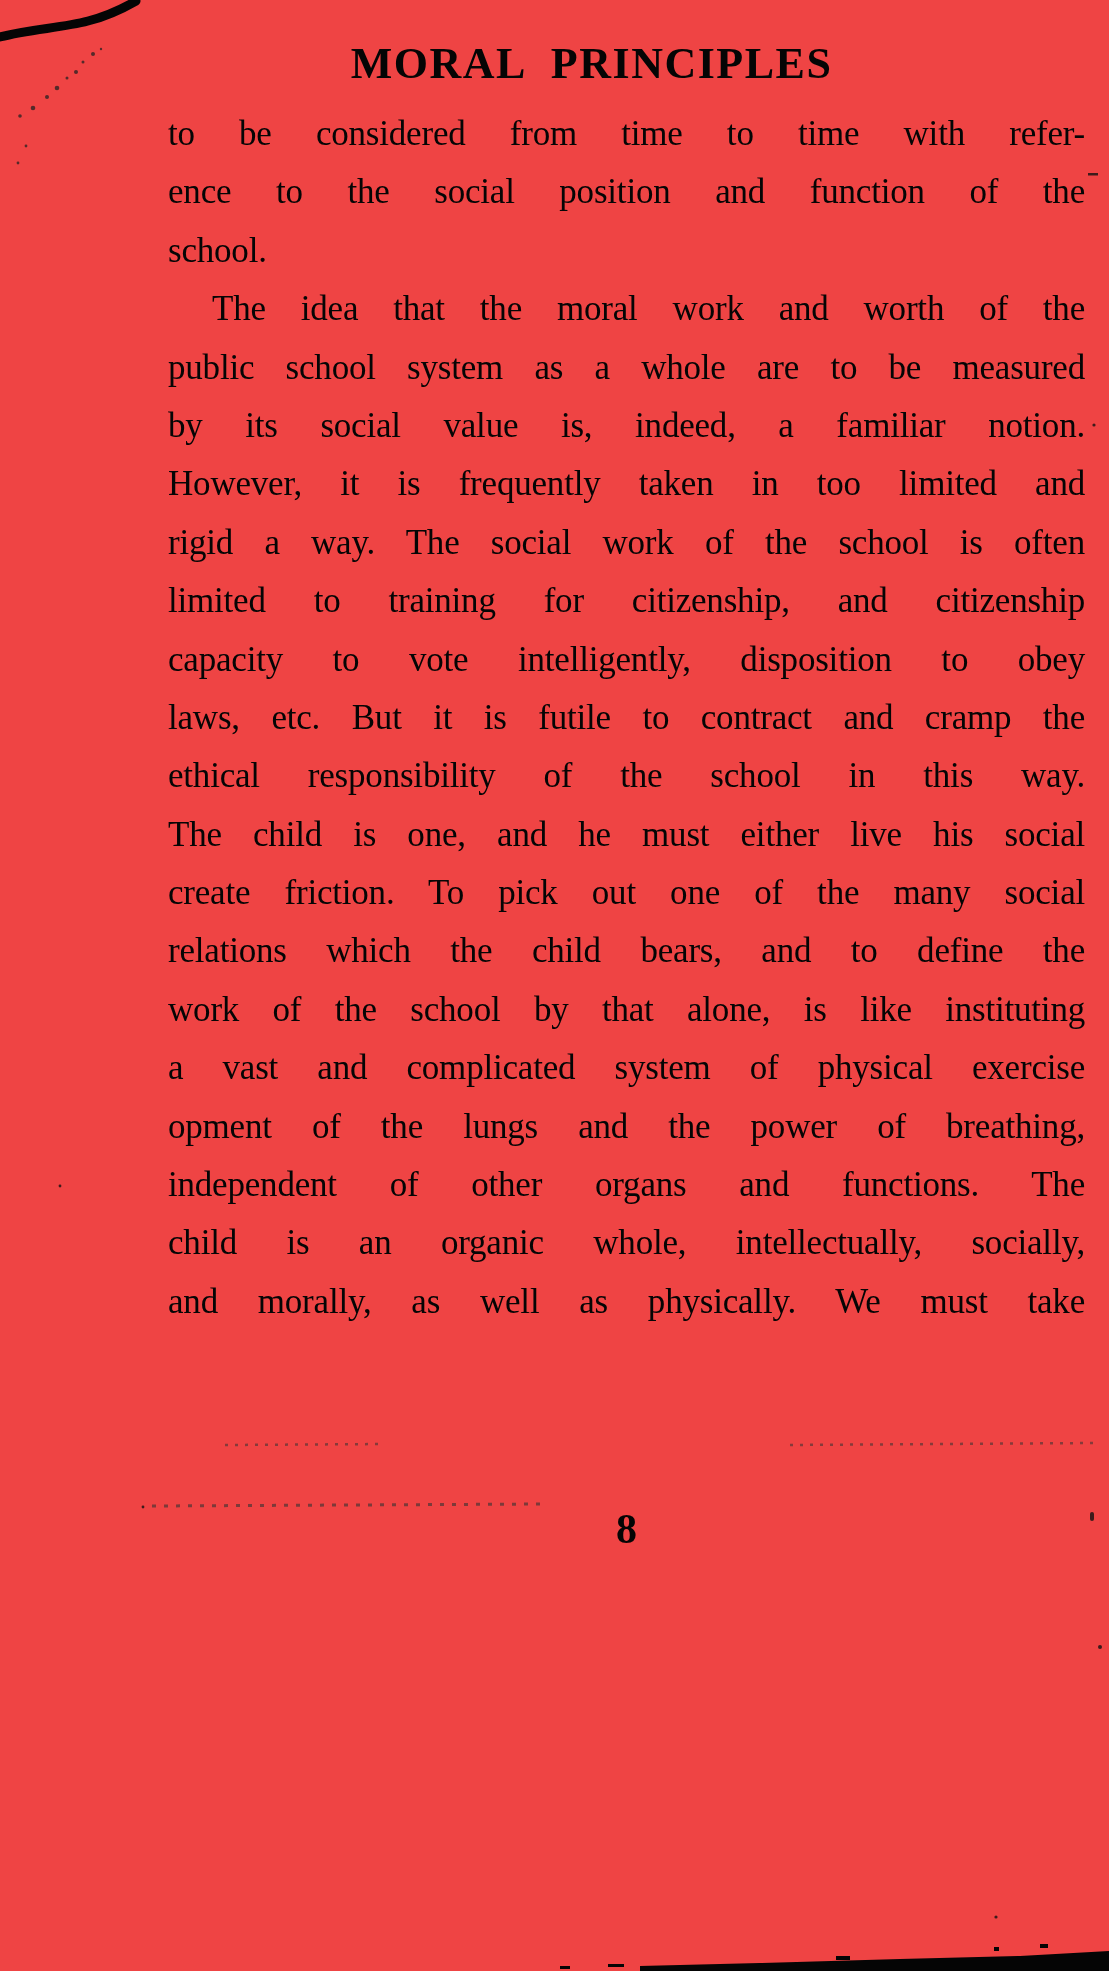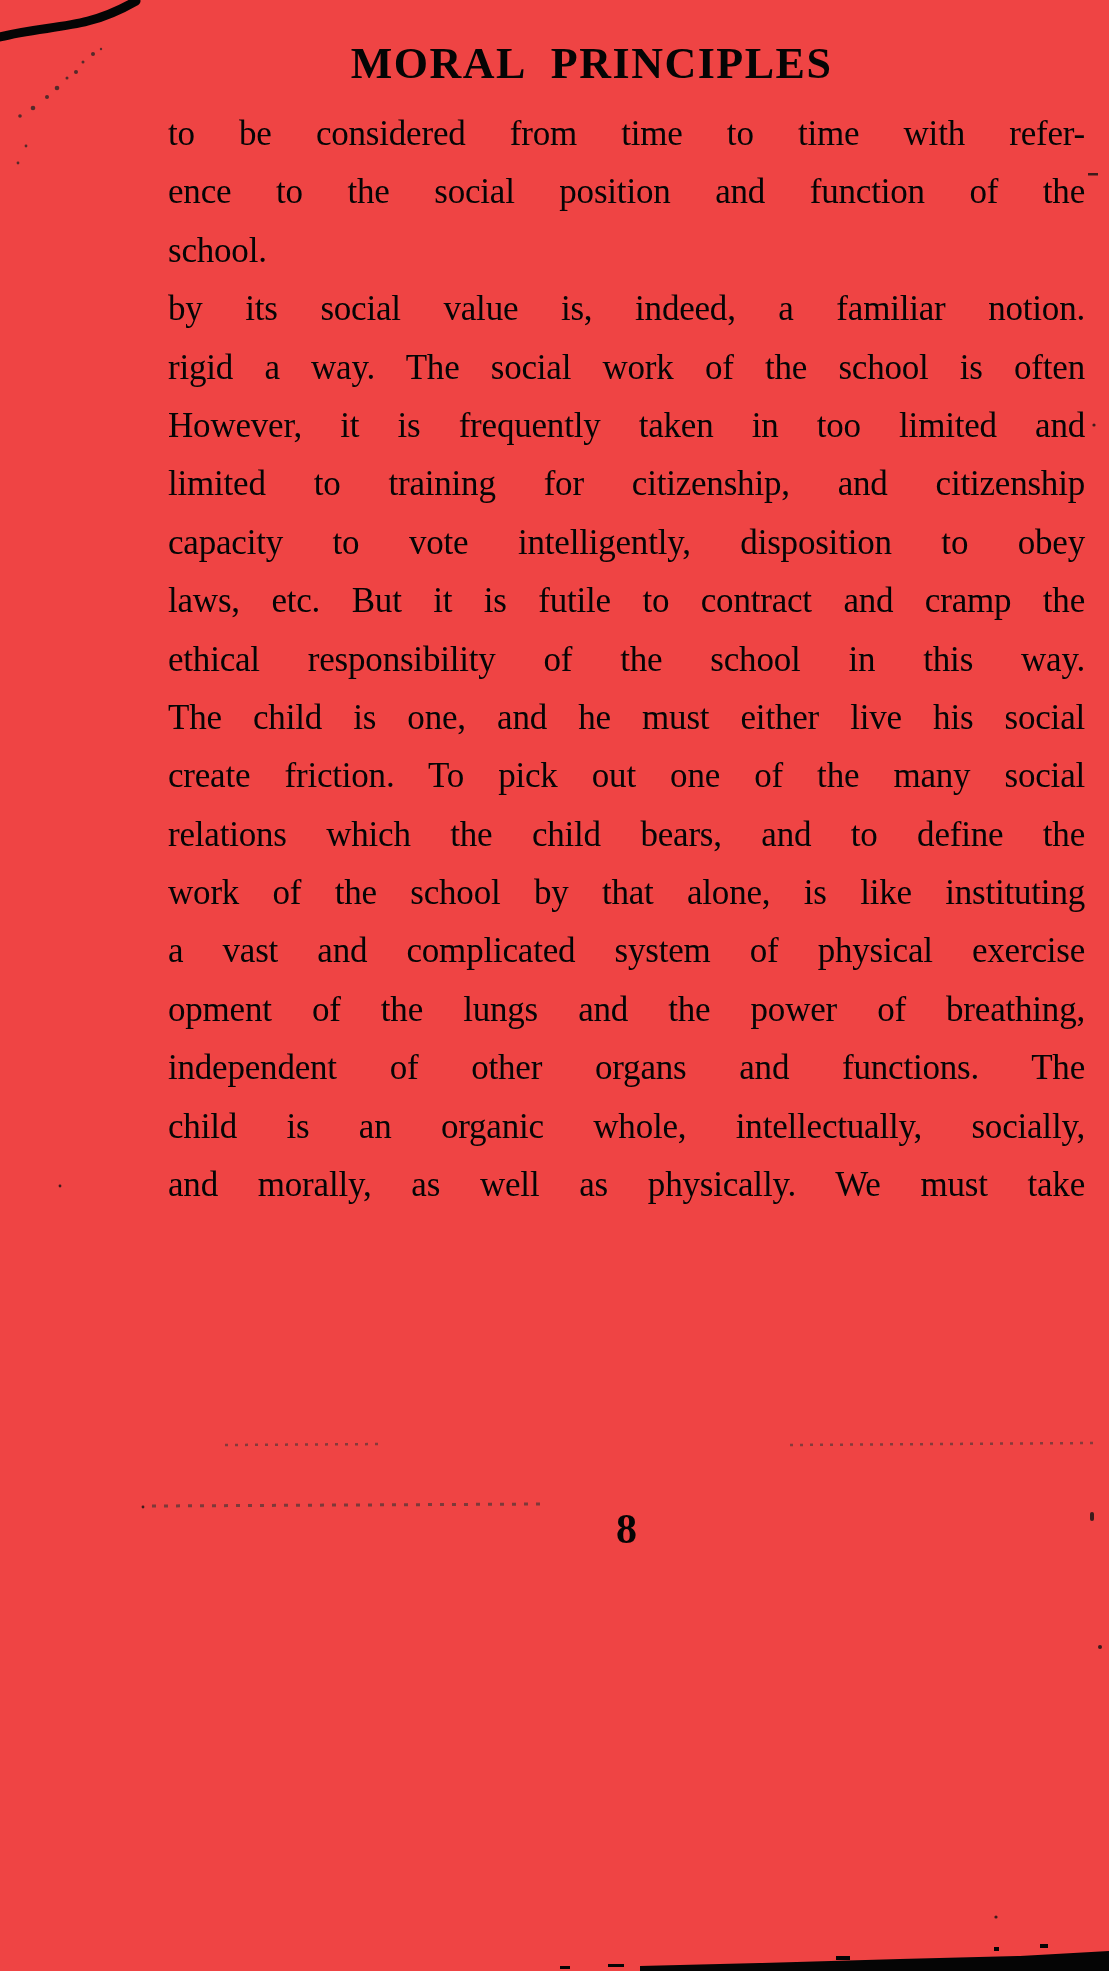--- a/index.html
+++ b/index.html
@@ -64,23 +64,25 @@
 <body>
 
 <div class="page">
 
   <h1 class="running-header">MORAL PRINCIPLES</h1>
 
   <div class="page-body" id="page-body">
       <div class="text-line">to be considered from time to time with refer-</div>
       <div class="text-line">ence to the social position and function of the</div>
       <div class="text-line end">school.</div>
+      <div class="text-line indent">The idea that the moral work and worth of the</div>
+      <div class="text-line">public school system as a whole are to be measured</div>
       <div class="text-line">by its social value is, indeed, a familiar notion.</div>
+      <div class="text-line">However, it is frequently taken in too limited and</div>
       <div class="text-line">rigid a way. The social work of the school is often</div>
-      <div class="text-line">However, it is frequently taken in too limited and</div>
       <div class="text-line">limited to training for citizenship, and citizenship</div>
       <div class="text-line">capacity to vote intelligently, disposition to obey</div>
       <div class="text-line">laws, etc. But it is futile to contract and cramp the</div>
       <div class="text-line">ethical responsibility of the school in this way.</div>
       <div class="text-line">The child is one, and he must either live his social</div>
       <div class="text-line">create friction.  To pick out one of the many social</div>
       <div class="text-line">relations which the child bears, and to define the</div>
       <div class="text-line">work of the school by that alone, is like instituting</div>
       <div class="text-line">a vast and complicated system of physical exercise</div>
       <div class="text-line">opment of the lungs and the power of breathing,</div>

